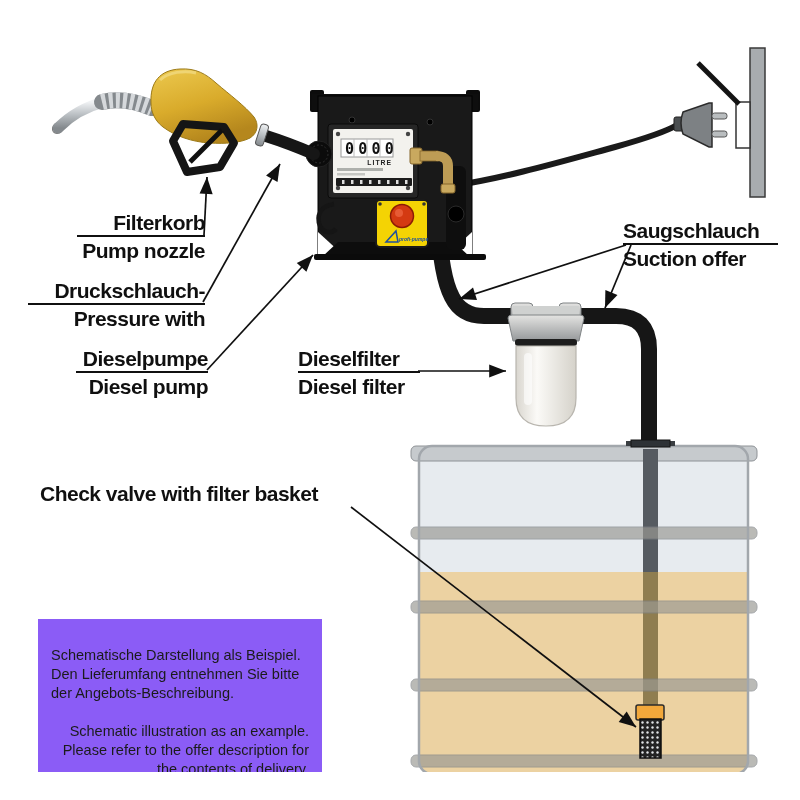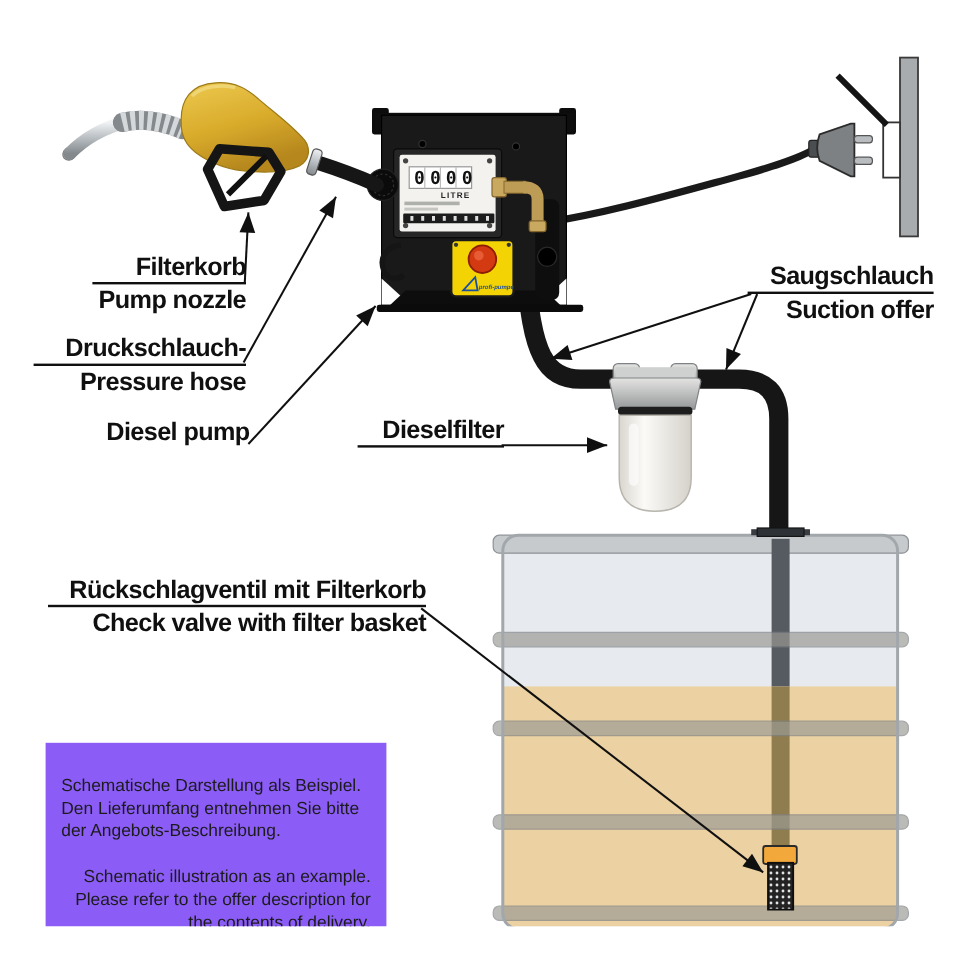--- a/index.html
+++ b/index.html
@@ -5,21 +5,21 @@
   html,body{margin:0;padding:0;background:#fff;}
   .stage{position:relative;width:800px;height:772px;background:#ffffff;overflow:hidden;
          font-family:"Liberation Sans","DejaVu Sans",sans-serif;}
   .stage svg{position:absolute;left:0;top:0;}
 
   
   .callout{position:absolute;color:#101010;font-weight:bold;font-size:21px;line-height:23px;
            letter-spacing:-0.5px;}
   .callout .de{display:block;border-bottom:2.5px solid #101010;padding-bottom:1px;}
   .callout .en{display:block;padding-top:2px;}
-  .ta-r{text-align:right}.ta-c{text-align:right}
+  .ta-r{text-align:right}.ta-c{text-align:left}
 
   #co-pump-nozzle   {left:77px; top:211px;width:128px;}
   #co-pressure-hose {left:28px; top:279px;width:177px;}
   #co-diesel-pump   {left:76px; top:347px;width:132px;}
   #co-suction-hose  {left:623px;top:219px;width:155px;}
   #co-diesel-filter {left:298px;top:347px;width:122px;}
   #co-check-valve   {left:40px; top:480px;width:315px;}
 
   
   .notice{position:absolute;left:38px;top:619px;width:258px;background:#8b5cf6;
@@ -219,34 +219,35 @@
     <path d="M351,507 L636,727" marker-end="url(#ah)"></path>
   </g>
 </svg>
 
 <div class="callout ta-r" id="co-pump-nozzle">
   <span class="de">Filterkorb</span>
   <span class="en">Pump nozzle</span>
 </div>
 <div class="callout ta-r" id="co-pressure-hose">
   <span class="de">Druckschlauch-</span>
-  <span class="en">Pressure hose</span>
+  <span class="en">Pressure with</span>
 </div>
 <div class="callout ta-r" id="co-diesel-pump">
+  <span class="de">Dieselpumpe</span>
   <span class="en">Diesel pump</span>
 </div>
 <div class="callout ta-c" id="co-suction-hose">
   <span class="de">Saugschlauch</span>
   <span class="en">Suction offer</span>
 </div>
 <div class="callout ta-c" id="co-diesel-filter">
   <span class="de">Dieselfilter</span>
+  <span class="en">Diesel filter</span>
 </div>
 <div class="callout ta-c" id="co-check-valve">
-  <span class="de">Rückschlagventil mit Filterkorb</span>
   <span class="en">Check valve with filter basket</span>
 </div>
 
 <div class="notice">
   <div class="para">Schematische Darstellung als Beispiel.
 Den Lieferumfang entnehmen Sie bitte
 der Angebots-Beschreibung.</div>
   <div class="para">Schematic illustration as an example.
 Please refer to the offer description for
 the contents of delivery.</div>

